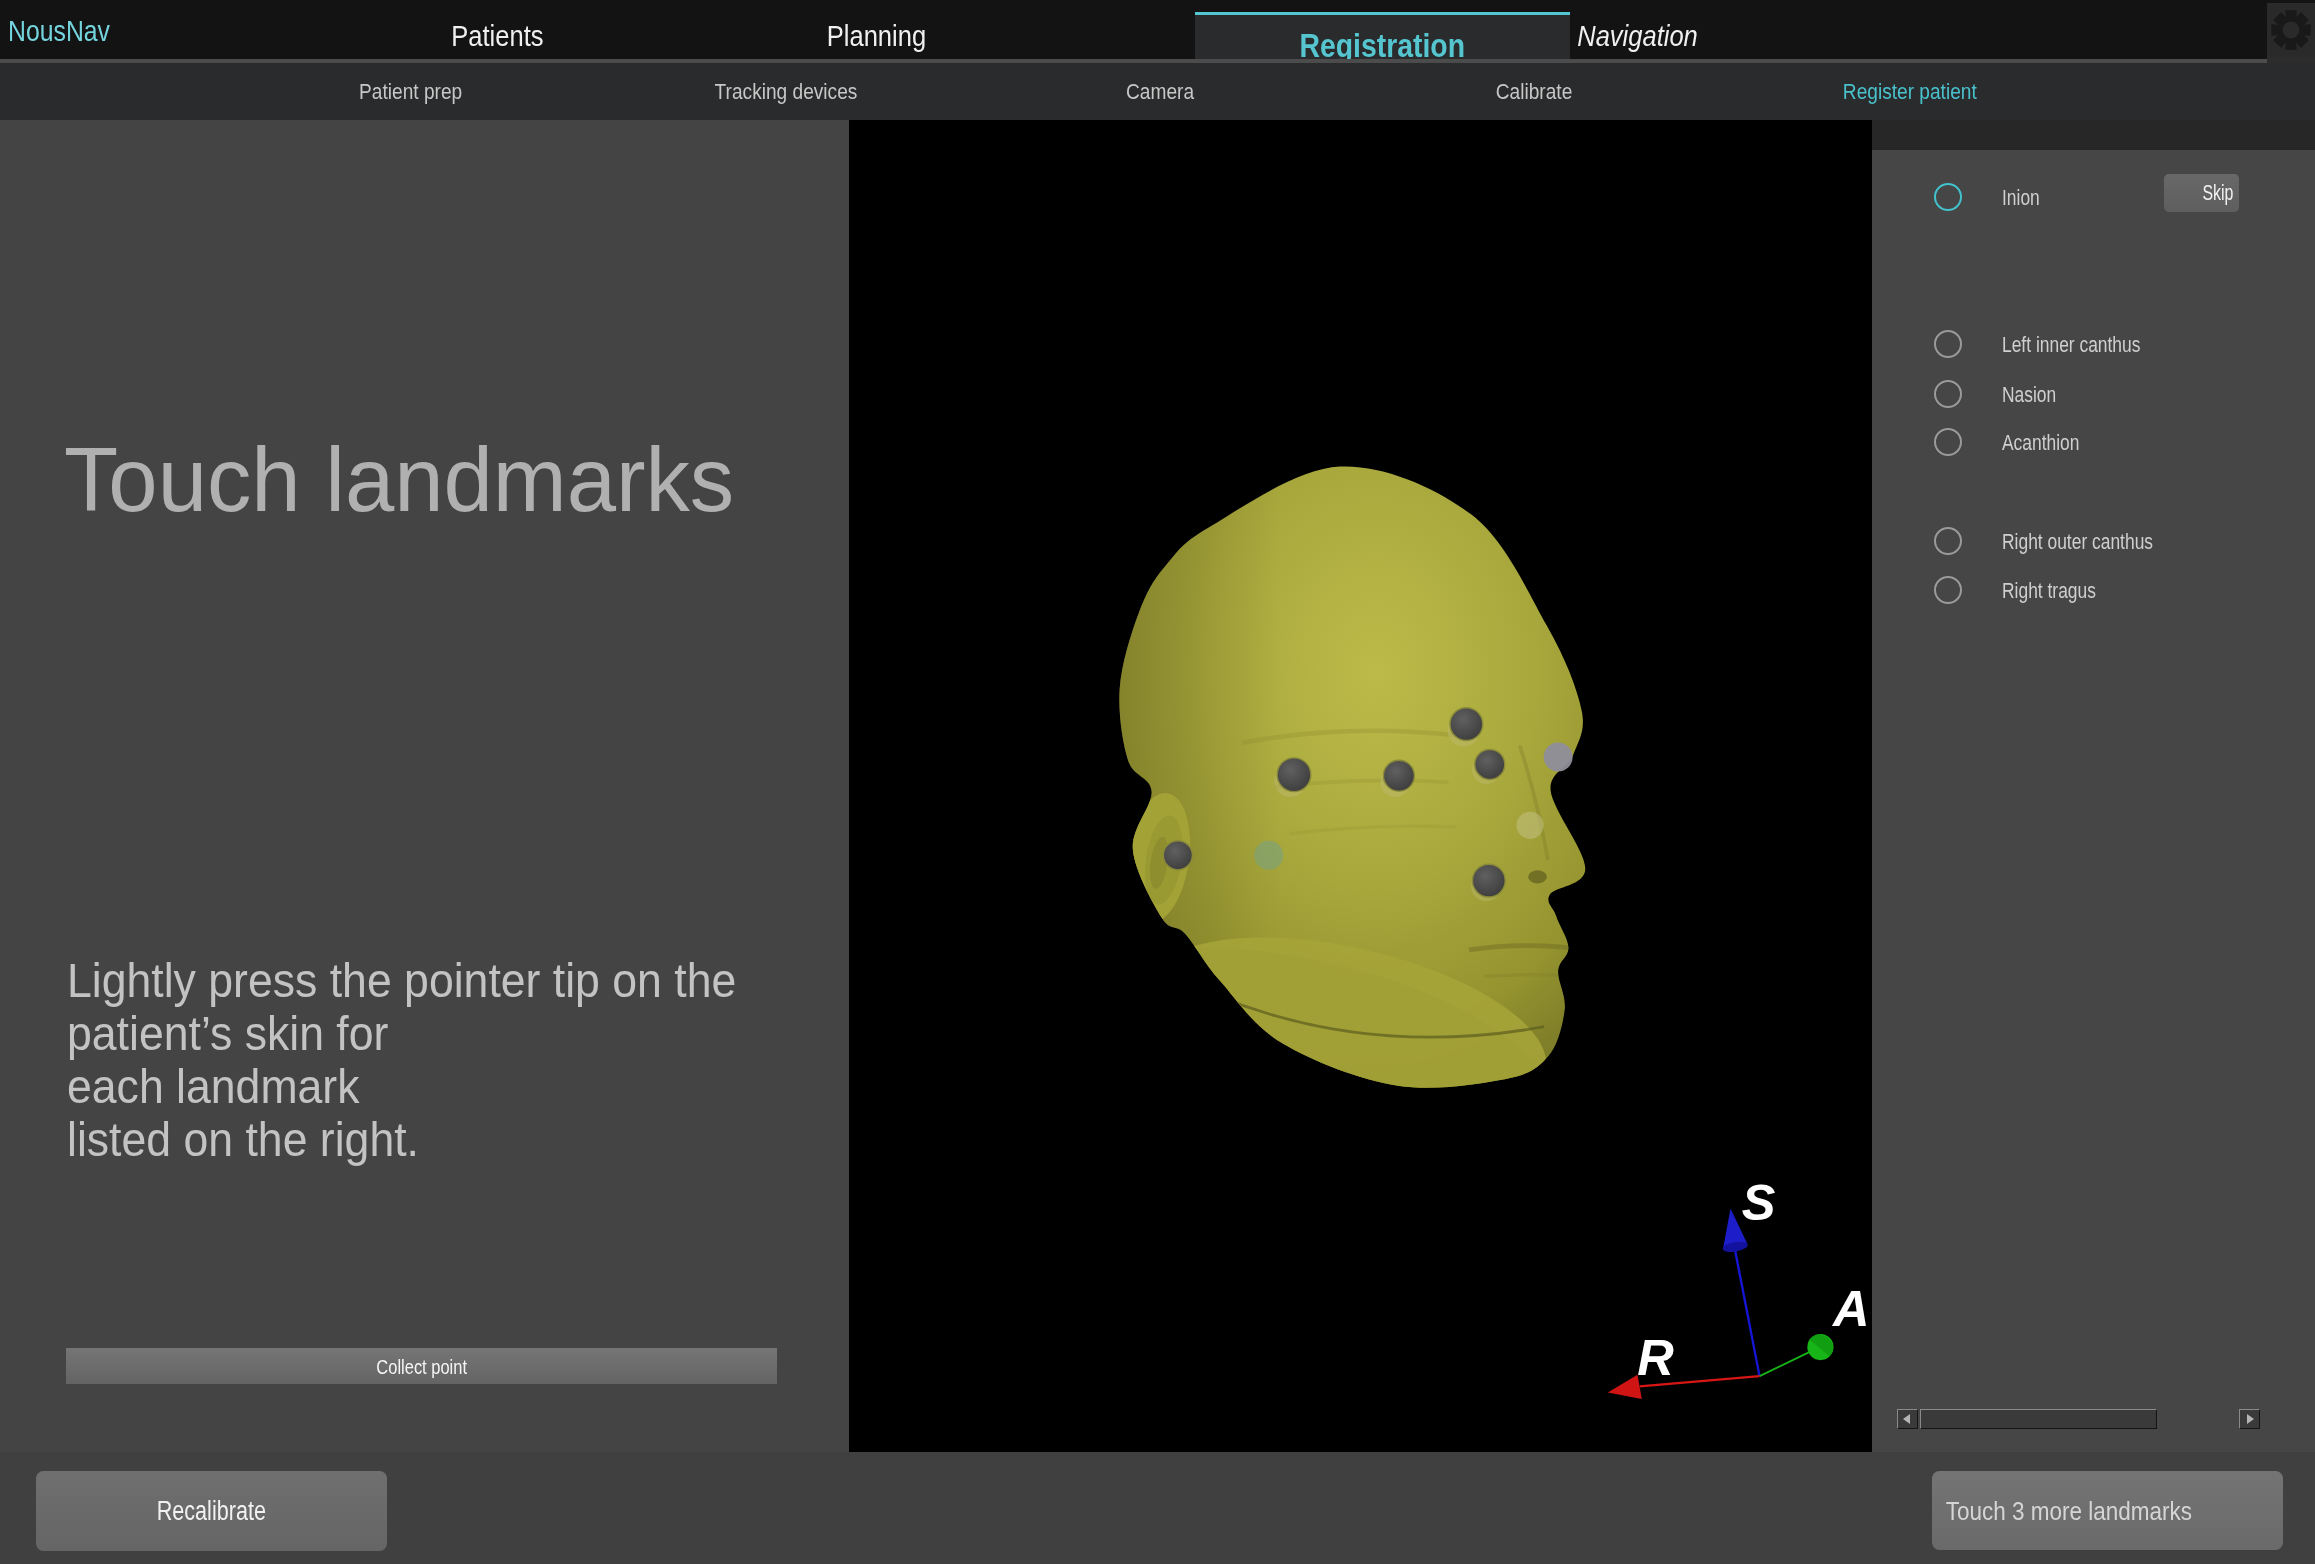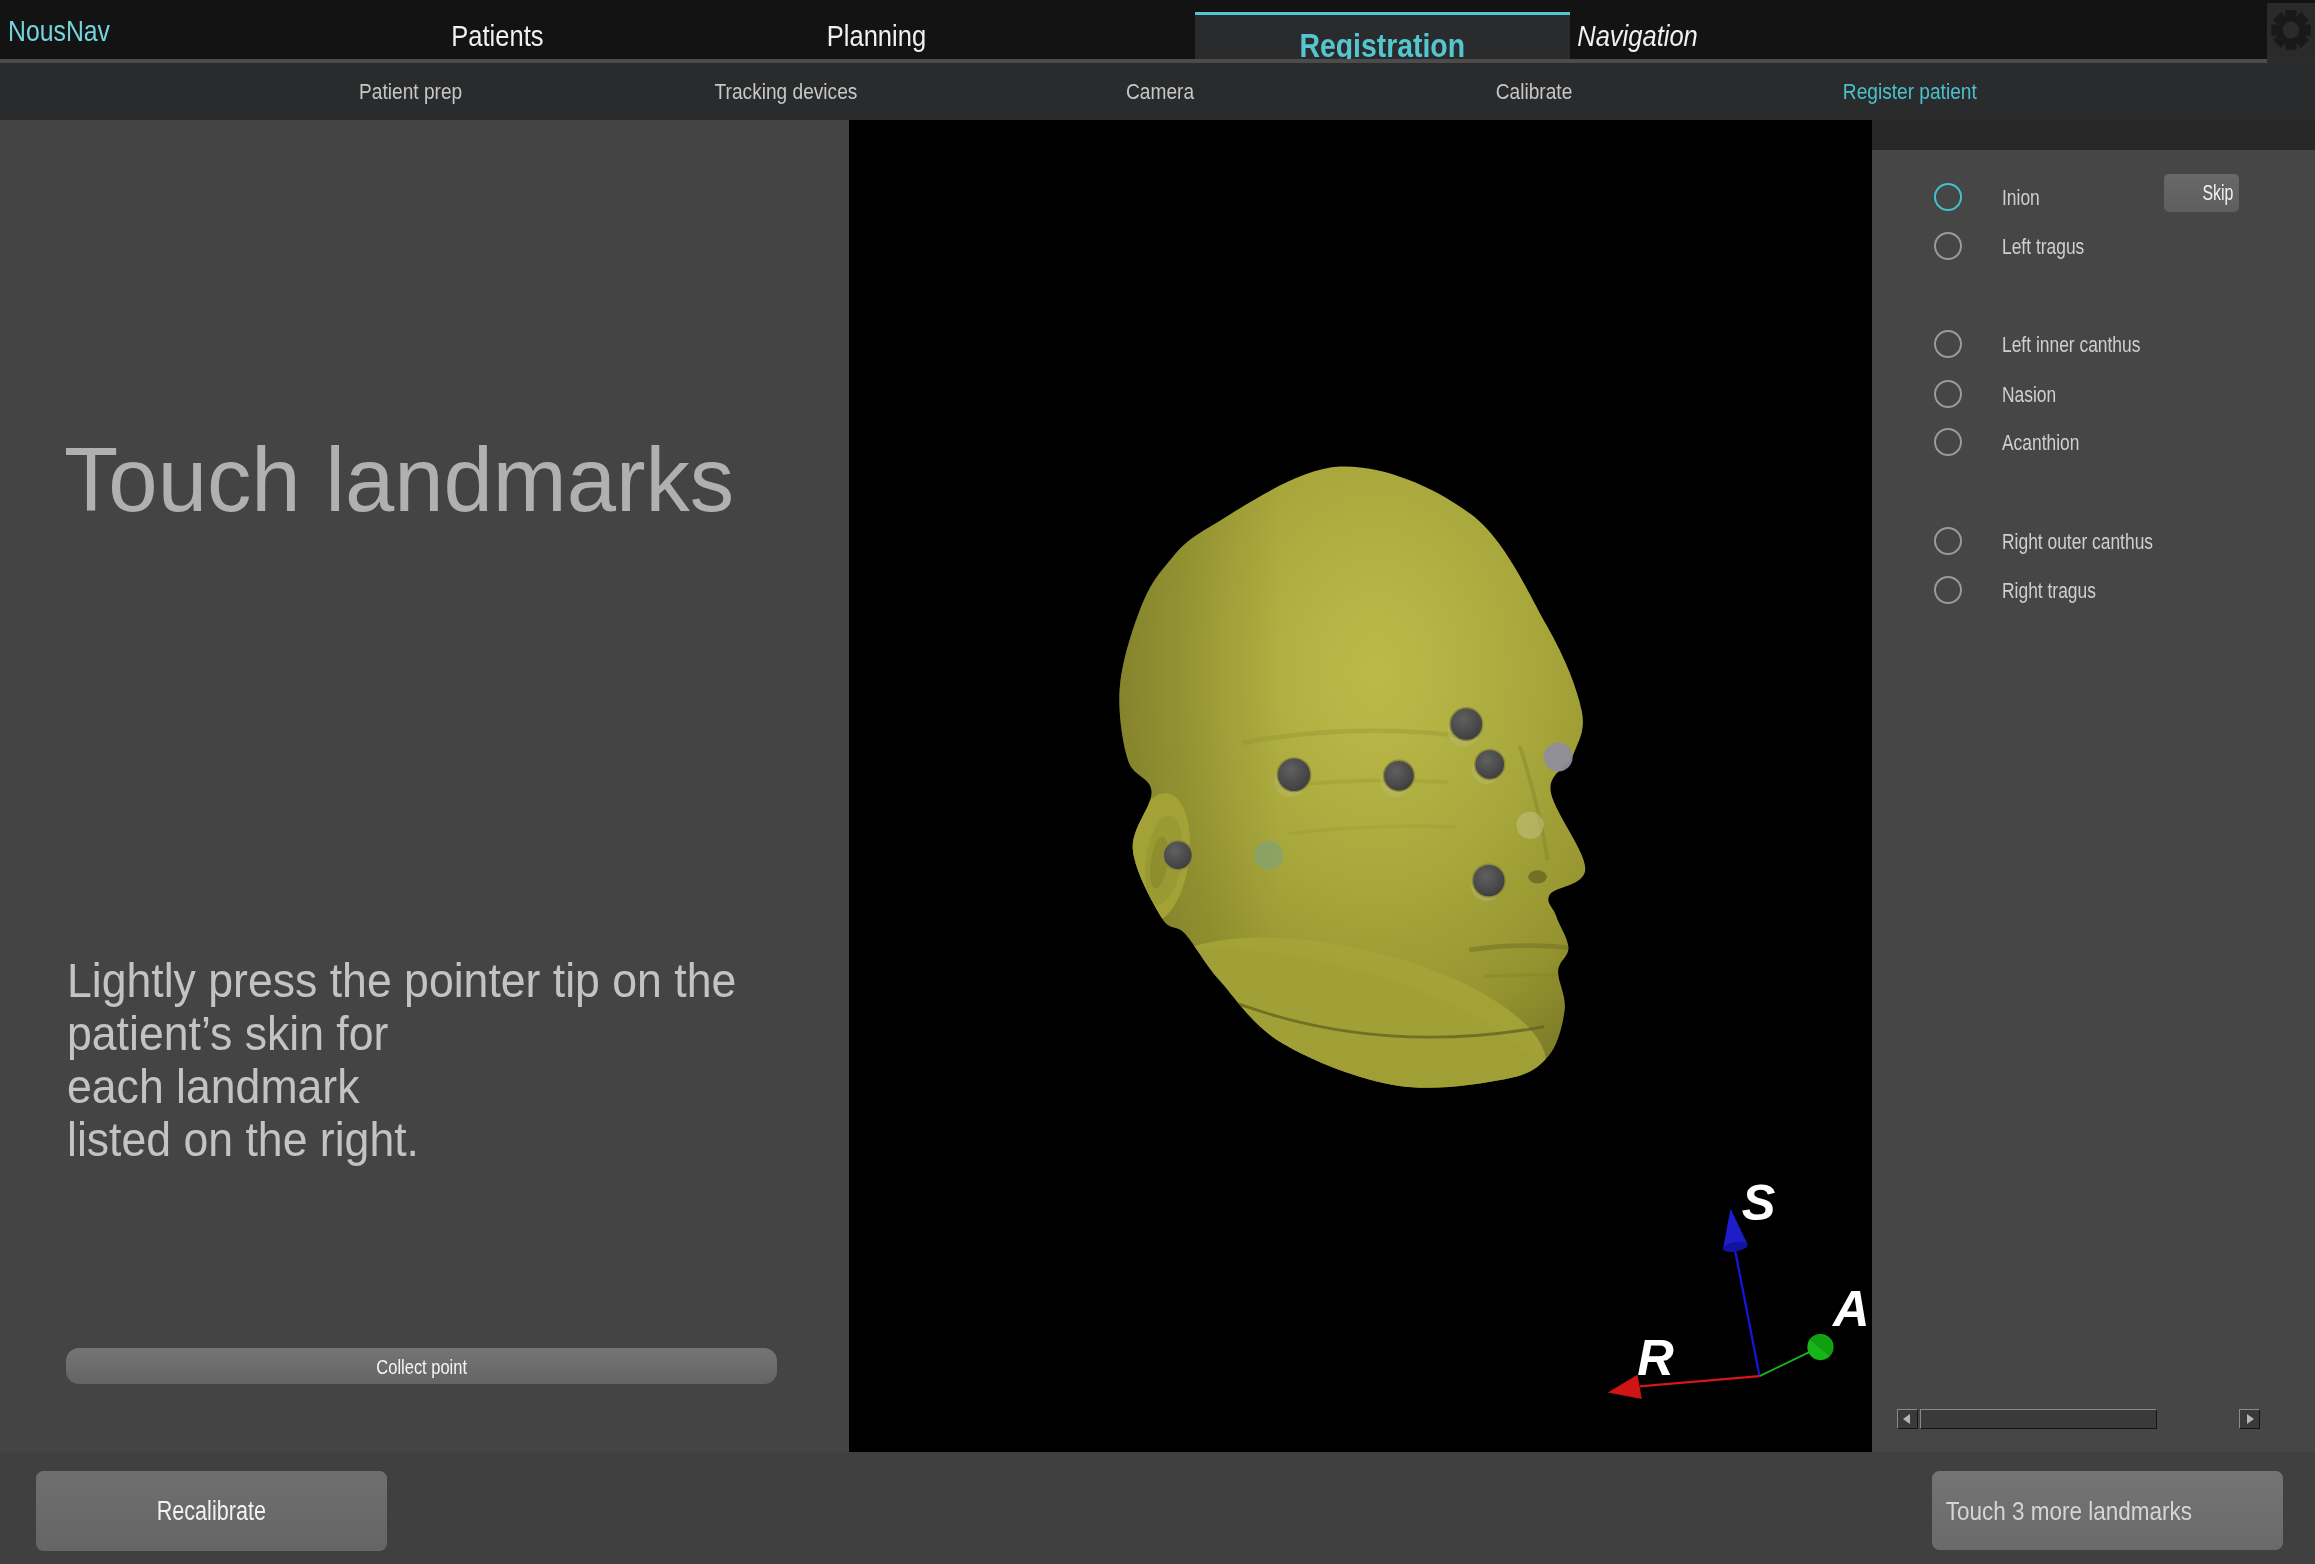--- a/index.html
+++ b/index.html
@@ -27,21 +27,21 @@
   .subtab{top:63px;height:57px;line-height:58px;font-size:22.5px;color:#c7c7c7;text-align:center;width:375px;}
   .subtab span{display:inline-block;transform:scaleX(0.85);}
   #st1{left:223px;}#st2{left:598px;}#st3{left:973px;}#st4{left:1347px;}
   #st5{left:1722px;color:#49c2cd;}
   
   #leftpanel{left:0;top:120px;width:849px;height:1332px;background:#444444;}
   #headline{left:64px;top:435px;font-size:90px;color:#b0b0b0;white-space:nowrap;line-height:90px;
     transform:scaleX(0.985);transform-origin:0 0;}
   #instr{left:67px;top:954px;font-size:49px;line-height:53px;color:#c3c3c3;
     transform:scaleX(0.91);transform-origin:0 0;}
-  #collectbtn{left:66px;top:1348px;width:711px;height:36px;background:linear-gradient(180deg,#757575,#646464);border-radius:13px;
+  #collectbtn{left:66px;top:1348px;width:711px;height:36px;background:linear-gradient(180deg,#757575,#646464);border-radius:0;
     color:#f5f5f5;font-size:20.6px;text-align:center;line-height:37px;}
   #collectbtn span{display:inline-block;transform:scaleX(0.80);}
   
   #viewport{left:849px;top:120px;width:1023px;height:1332px;background:#000;}
   
   #rightstrip{left:1872px;top:120px;width:443px;height:30px;background:#272727;}
   #rightpanel{left:1872px;top:150px;width:443px;height:1302px;background:#464646;}
   .row{position:absolute;left:0;width:443px;height:49px;}
   .radio{position:absolute;left:62px;top:0;width:24px;height:24px;border-radius:50%;
     border:2.8px solid #9a9a9a;box-sizing:content-box;}
@@ -158,24 +158,20 @@
       <text x="861" y="1340" text-anchor="middle">R</text>
     </g>
   </svg></div>
 
   <div class="abs" id="rightstrip"></div>
   <div class="abs" id="rightpanel">
     <div class="row" style="top:33px;">
       <span class="radio active"></span>
       <span class="rlabel">Inion</span>
     </div>
-    <div class="row" style="top:82px;">
-      <span class="radio"></span>
-      <span class="rlabel">Left tragus</span>
-    </div>
     <div class="row" style="top:180px;">
       <span class="radio"></span>
       <span class="rlabel">Left inner canthus</span>
     </div>
     <div class="row" style="top:230px;">
       <span class="radio"></span>
       <span class="rlabel">Nasion</span>
     </div>
     <div class="row" style="top:278px;padding-left:44px;">
       <span class="radio"></span>

